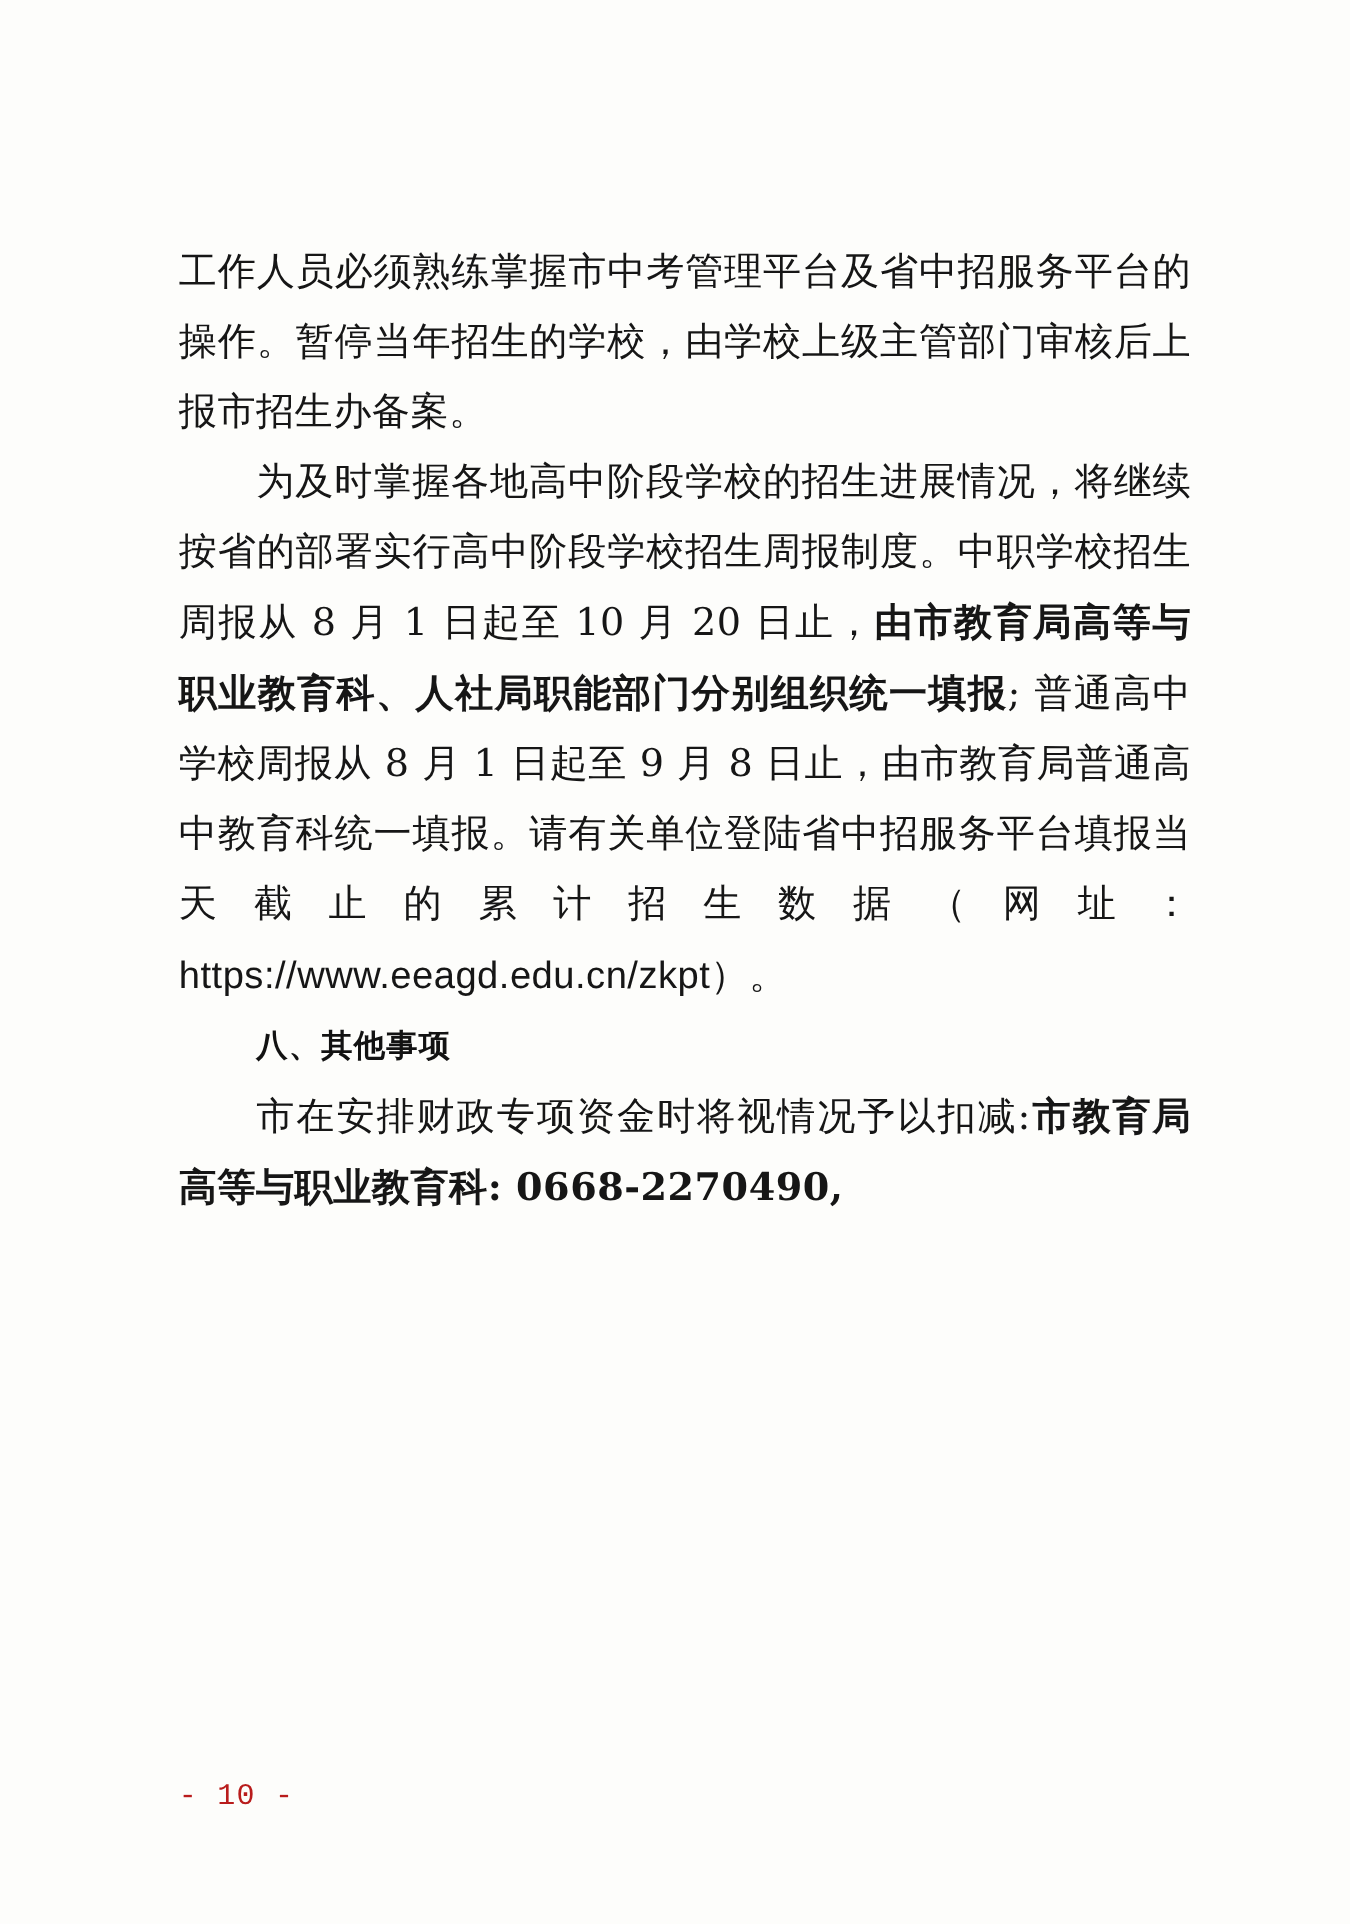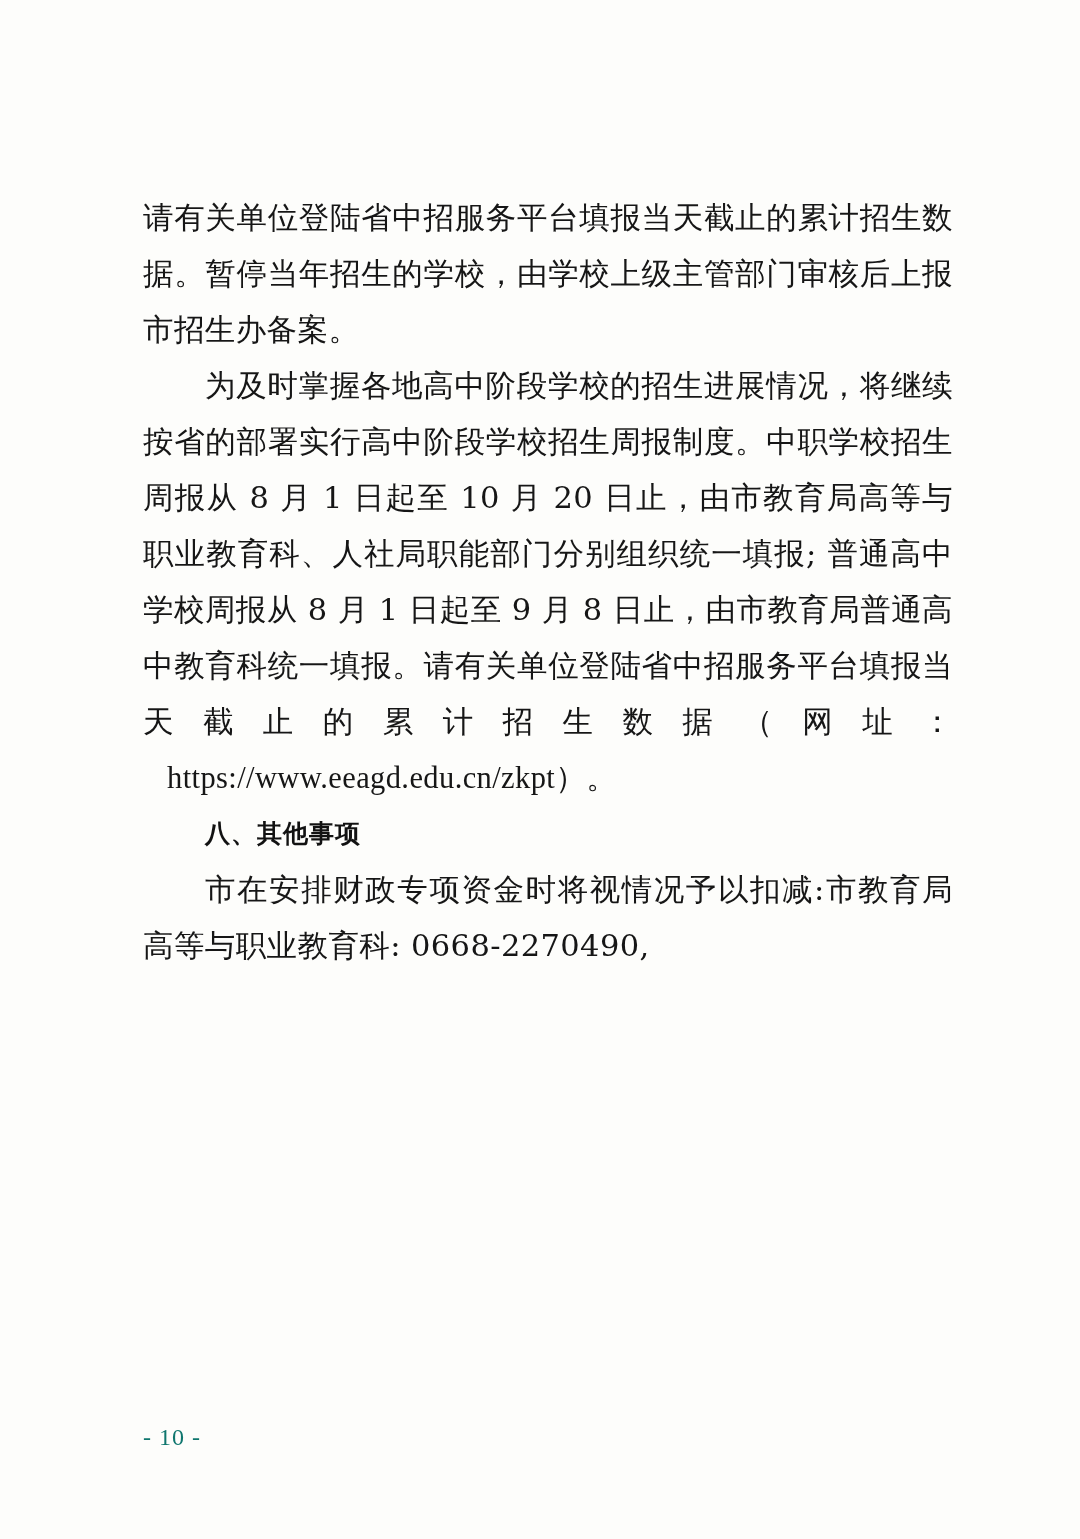--- a/index.html
+++ b/index.html
@@ -41,43 +41,42 @@
   .heading {
     margin: 0;
     font-size: 25px;
     line-height: 56px;
     font-weight: bold;
     text-indent: 62px;
     color: #121212;
     letter-spacing: 1px;
   }
   .b {
-    font-weight: normal;
+    font-weight: bold;
   }
   .latin {
-    font-family: Liberation Serif, serif;
-    margin-left: 24px;
+    font-family: Liberation Sans, sans-serif;
   }
   .footer {
     position: absolute;
     left: 143px;
     top: 1424px;
     font-size: 24px;
     letter-spacing: 1px;
-    color: #0f766e;
-    font-family: Liberation Serif, serif;
+    color: #b91c1c;
+    font-family: Liberation Mono, monospace;
   }
 </style>
 </head>
 <body>
 
 <div class="page">
   <div class="content">
 
-    <p class="para">请有关单位登陆省中招服务平台填报当天截止的累计招生数据。暂停当年招生的学校，由学校上级主管部门审核后上报市招生办备案。</p>
+    <p class="para">工作人员必须熟练掌握市中考管理平台及省中招服务平台的操作。暂停当年招生的学校，由学校上级主管部门审核后上报市招生办备案。</p>
 
 
     <p class="para indent"><span>为及时掌握各地高中阶段学校的招生进展情况，将继续按省的部署实行高中阶段学校招生周报制度。中职学校招生周报从 8 月 1 日起至 10 月 20 日止，</span><span class="b">由市教育局高等与职业教育科、人社局职能部门分别组织统一填报</span><span>; 普通高中学校周报从 8 月 1 日起至 9 月 8 日止，由市教育局普通高中教育科统一填报。请有关单位登陆省中招服务平台填报当天截止的累计招生数据（网址：</span><span class="latin">https://www.eeagd.edu.cn/zkpt</span><span>）。</span></p>
 
     <p class="heading">八、其他事项</p>
 
 
     <p class="para indent"><span>市在安排财政专项资金时将视情况予以扣减:</span><span class="b">市教育局高等与职业教育科: 0668-2270490,</span></p>
 
   </div>

